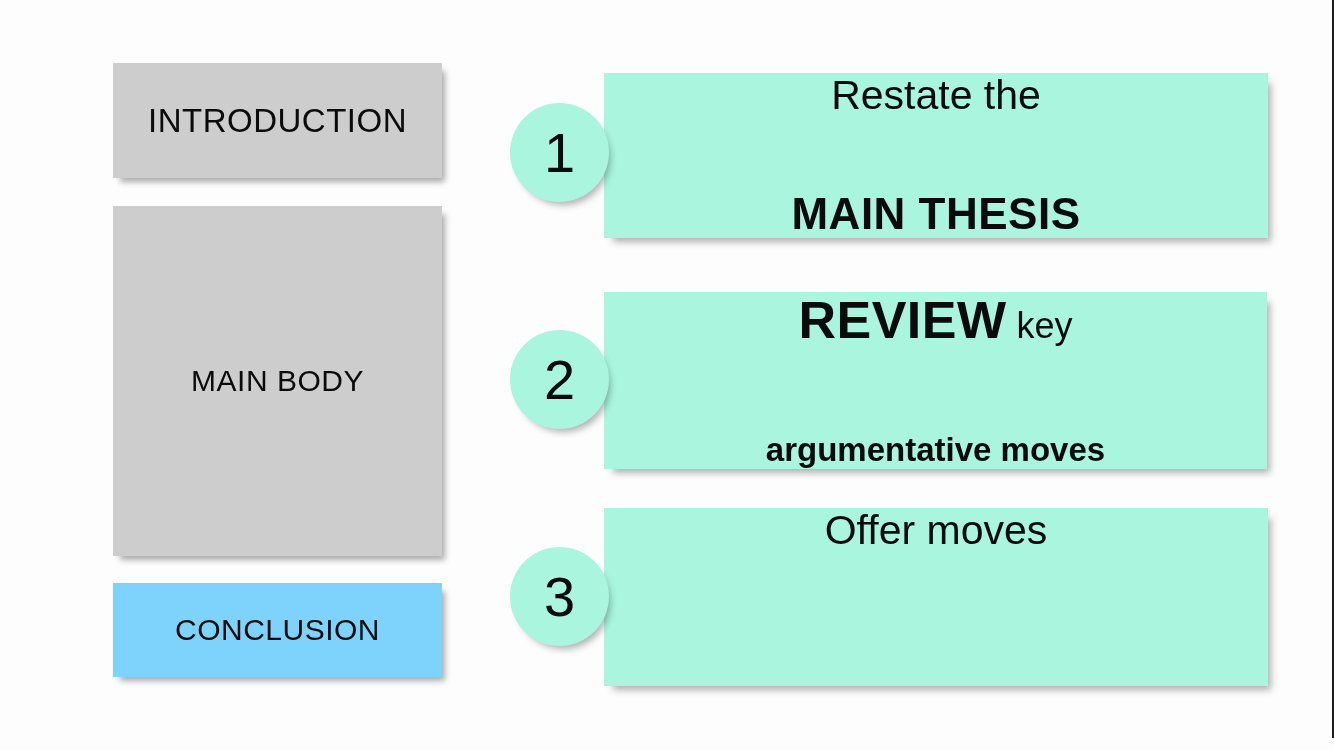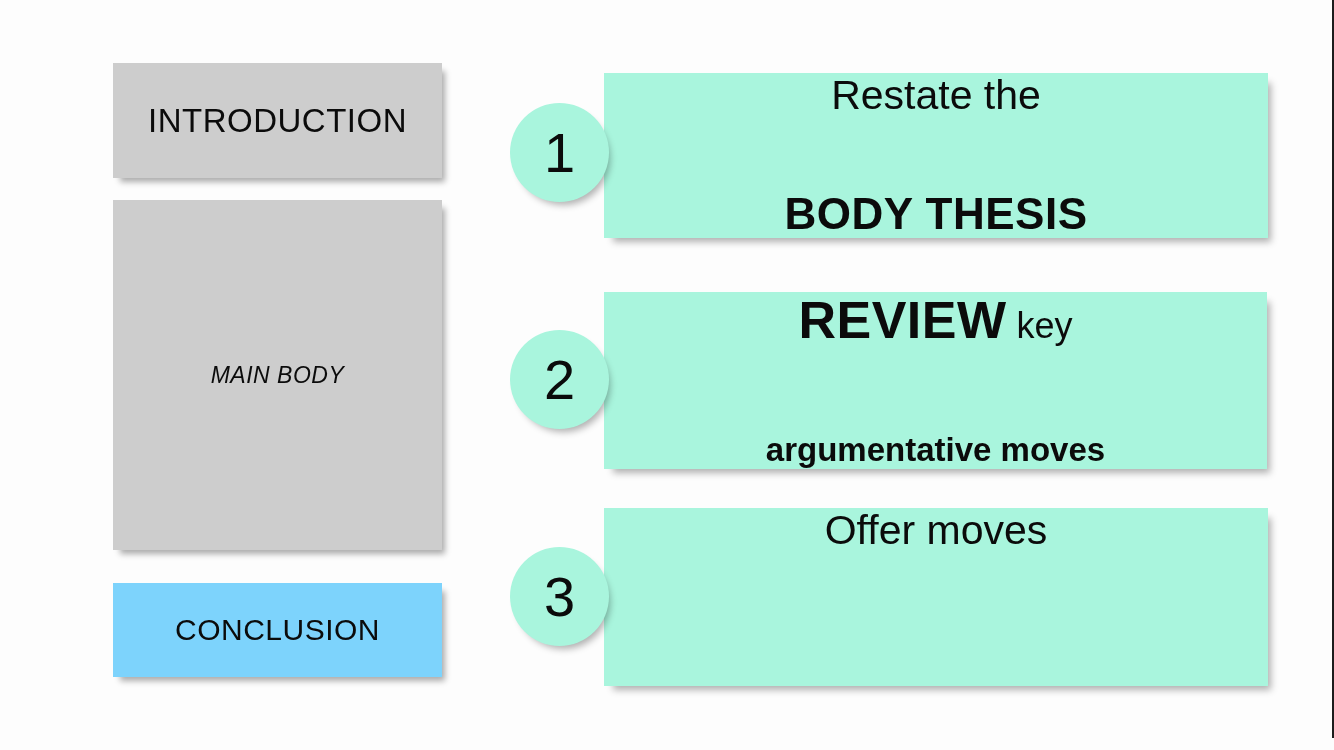--- a/index.html
+++ b/index.html
@@ -42,24 +42,23 @@
   }
   .struct-box.gray  { background: #cdcdcd; }
   .struct-box.mint  { background: #7dd3fc; }
 
   #box-introduction {
     left: 113px;  top: 63px;
     width: 329px; height: 115px;
     font-size: 33px;
   }
   #box-mainbody {
-    left: 113px;  top: 200px;
+    left: 113px;  top: 206px;
     width: 329px; height: 350px;
-    font-size: 23px;
-    font-style: italic;
+    font-size: 30px;
   }
   #box-conclusion {
     left: 113px;  top: 583px;
     width: 329px; height: 94px;
     font-size: 30px;
   }
 
   
   .step {
     position: absolute;
@@ -137,21 +136,21 @@
     <span>MAIN BODY</span>
   </div>
 
   <div class="struct-box mint" id="box-conclusion">
     <span>CONCLUSION</span>
   </div>
 
   <div class="step" id="step-1">
     <div class="step-bar">
       <div class="step-line reg">Restate the</div>
-      <div class="step-line bold">BODY THESIS</div>
+      <div class="step-line bold">MAIN THESIS</div>
     </div>
     <div class="step-circle">
       <span>1</span>
     </div>
   </div>
 
   <div class="step" id="step-2">
     <div class="step-bar">
       <div class="step2-l1">
         <span class="mix-bold">REVIEW</span><span class="mix-reg"> key</span>

